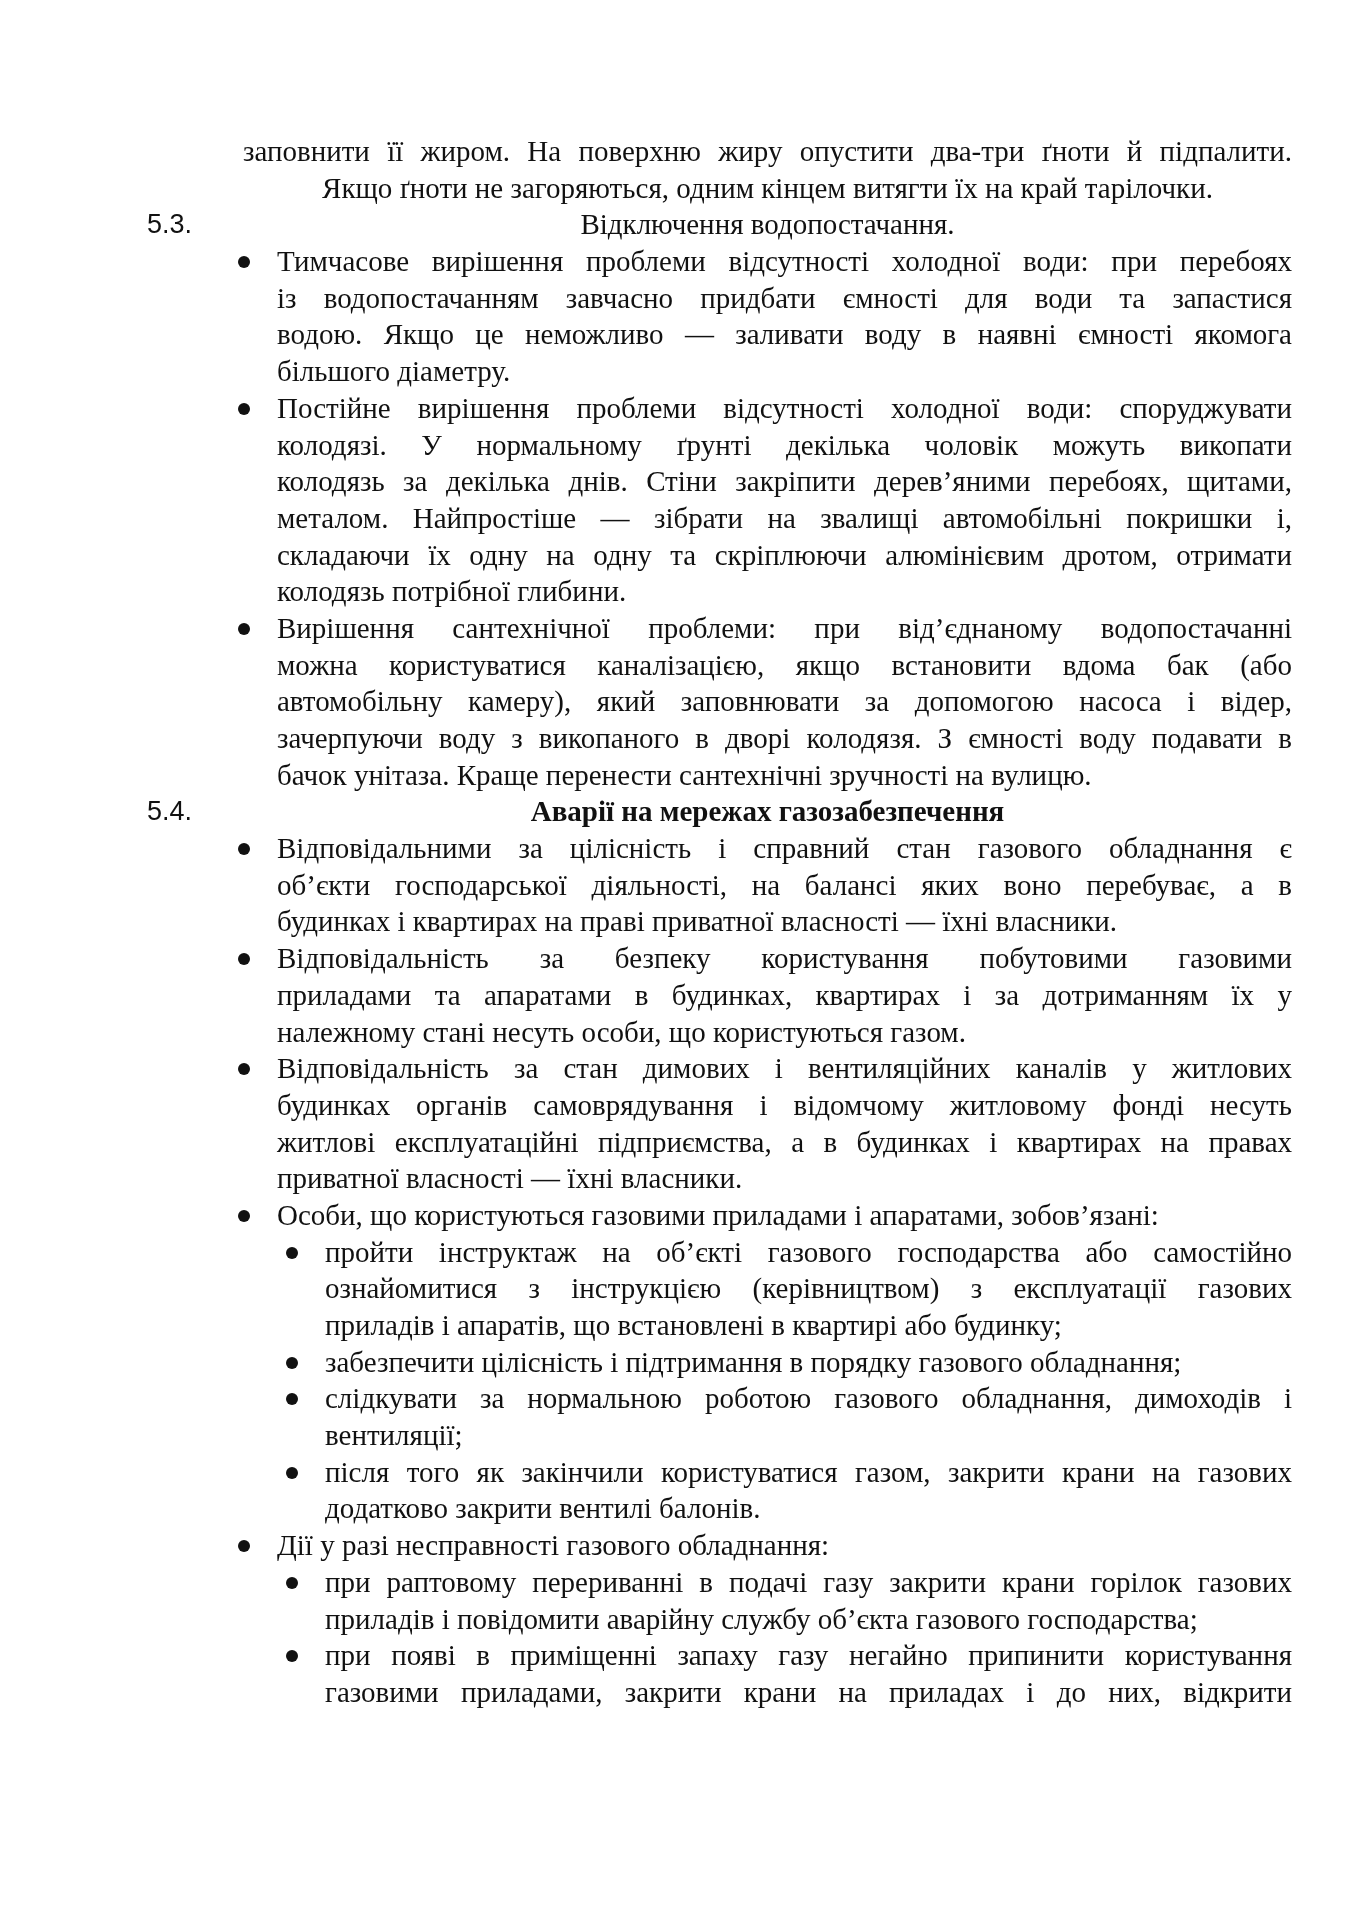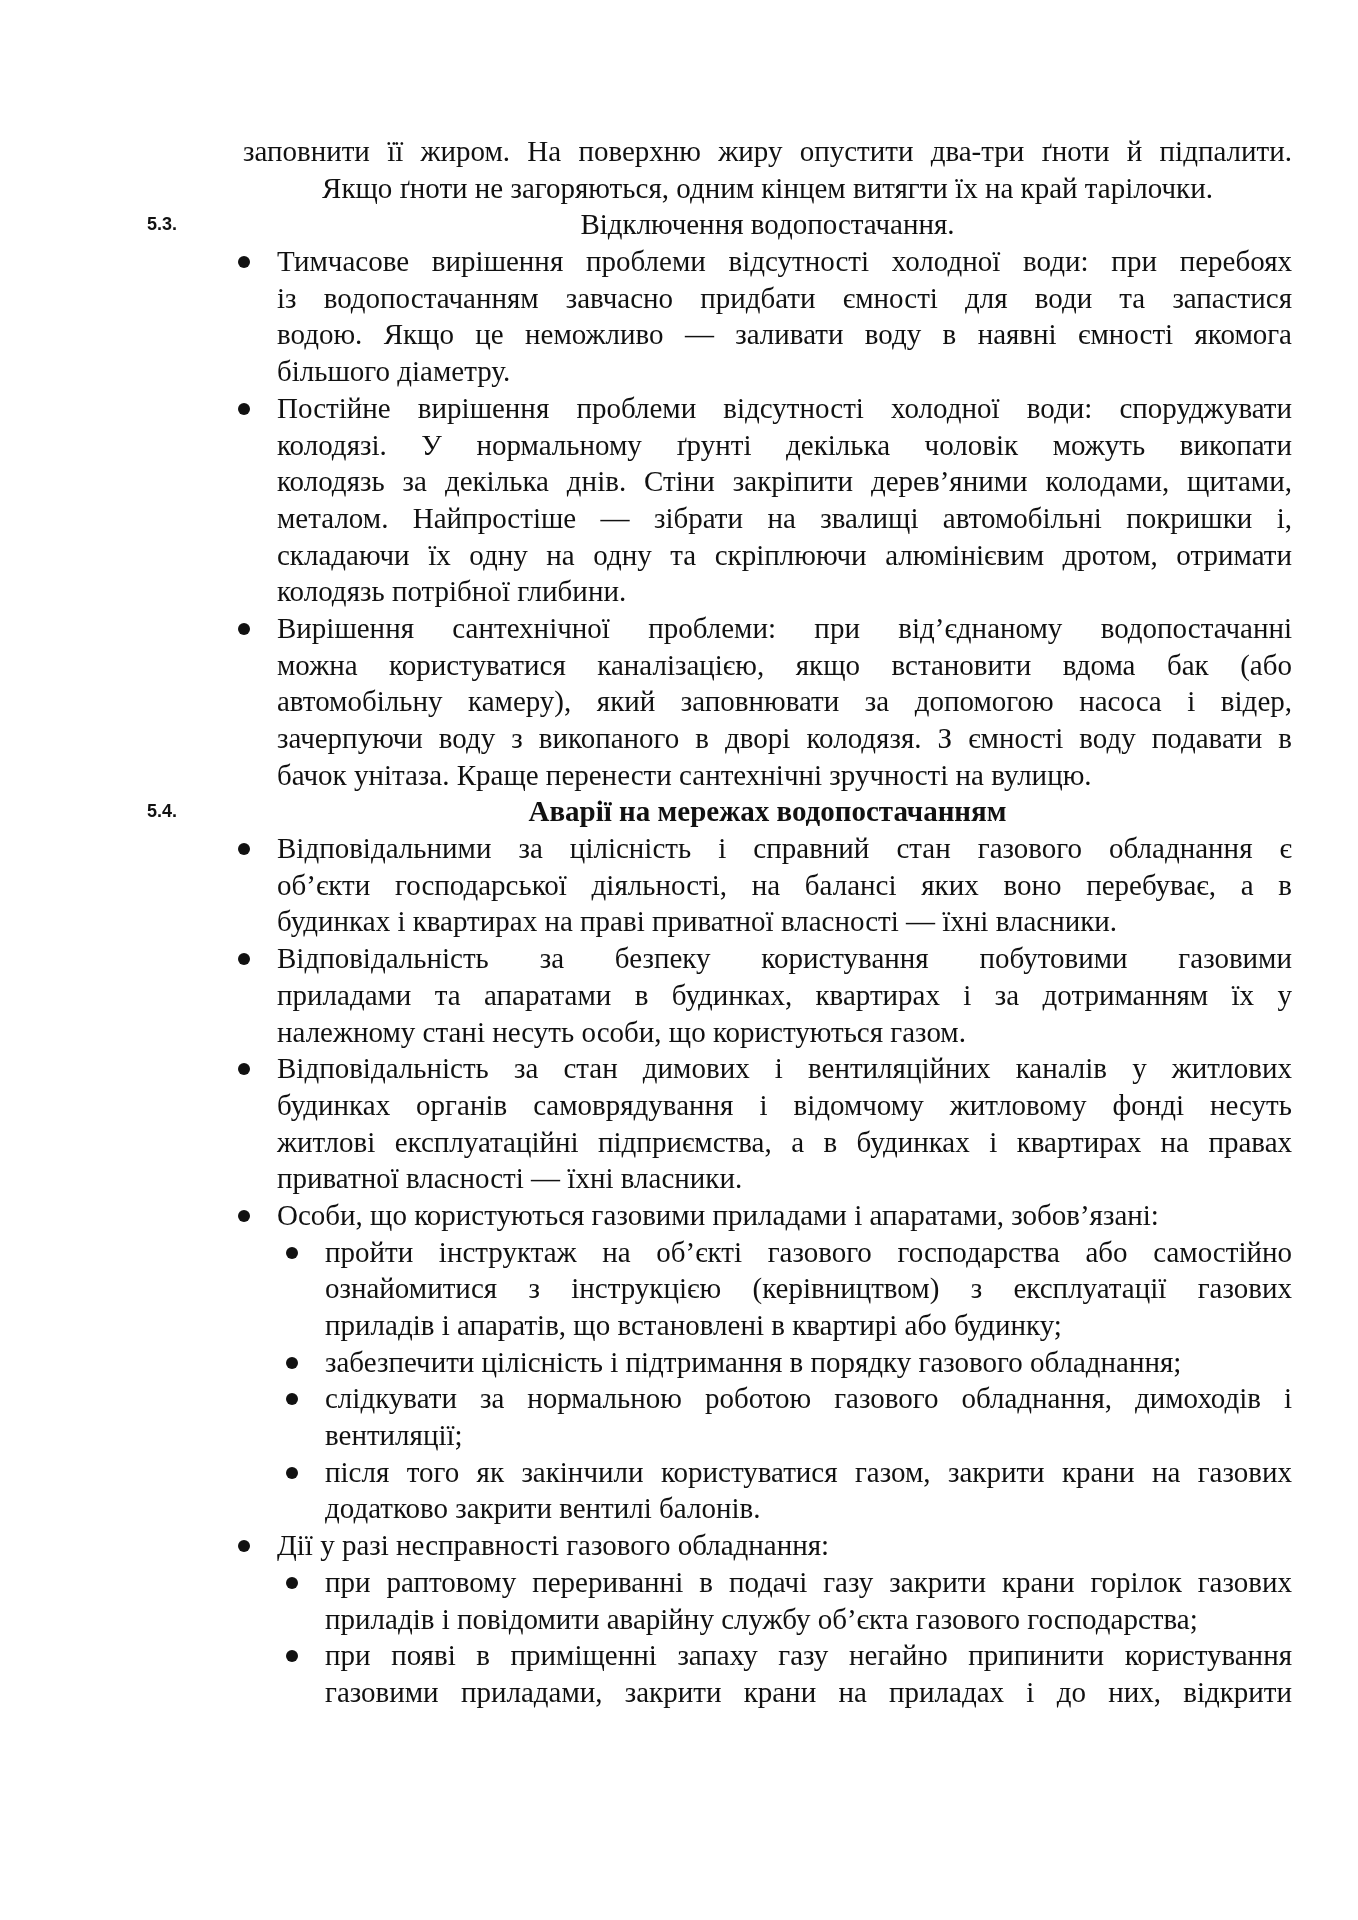--- a/index.html
+++ b/index.html
@@ -1,21 +1,21 @@
 <!DOCTYPE html>
 <html><head>
 <meta charset="utf-8">
 <style>
   html, body { margin:0; padding:0; background:#ffffff; }
   body { width:1358px; height:1920px; position:relative; overflow:hidden;
          font-family:"Liberation Serif", "DejaVu Serif", serif; color:#111111; }
   .page { position:absolute; left:0; top:0; width:1329px; height:1920px; }
   .content { position:absolute; left:0; top:133px; width:1358px; }
   .row { position:relative; height:36.7px; line-height:36.7px; font-size:29px; white-space:nowrap; }
-  .num { position:absolute; left:147px; top:0; font-family:"Liberation Sans", "DejaVu Sans", sans-serif; font-size:18px;font-weight:bold; }
+  .num { position:absolute; left:147px; top:0; font-family:"Liberation Sans", "DejaVu Sans", sans-serif; font-size:27px; }
   .txt { position:absolute; top:0; white-space:nowrap; }
   .j { text-align:justify; text-align-last:justify; }
   .l0 { left:243px; width:1049px;text-align:center; }
   .l1 { left:277px; width:1015px; }
   .l2 { left:325px; width:967px; }
   .bold { font-weight:bold; }
   .dot { position:absolute; top:13px; width:12px; height:12px; border-radius:50%; background:#111111; }
   .d1 { left:238px; }
   .d2 { left:286px; }
   .para, .item, .sub, .section { display:block; }
@@ -55,21 +55,21 @@
         </div>
         <div class="item">
           <div class="row">
             <span class="dot d1"></span>
             <span class="txt l1 j">Постійне вирішення проблеми відсутності холодної води: споруджувати</span>
           </div>
           <div class="row">
             <span class="txt l1 j">колодязі. У нормальному ґрунті декілька чоловік можуть викопати</span>
           </div>
           <div class="row">
-            <span class="txt l1 j">колодязь за декілька днів. Стіни закріпити дерев’яними колодами, щитами,</span>
+            <span class="txt l1 j">колодязь за декілька днів. Стіни закріпити дерев’яними перебоях, щитами,</span>
           </div>
           <div class="row">
             <span class="txt l1 j">металом. Найпростіше — зібрати на звалищі автомобільні покришки і,</span>
           </div>
           <div class="row">
             <span class="txt l1 j">складаючи їх одну на одну та скріплюючи алюмінієвим дротом, отримати</span>
           </div>
           <div class="row">
             <span class="txt l1">колодязь потрібної глибини.</span>
           </div>
@@ -89,21 +89,21 @@
             <span class="txt l1 j">зачерпуючи воду з викопаного в дворі колодязя. З ємності воду подавати в</span>
           </div>
           <div class="row">
             <span class="txt l1">бачок унітаза. Краще перенести сантехнічні зручності на вулицю.</span>
           </div>
         </div>
       </div>
       <div class="section">
         <div class="row">
           <span class="num">5.4.</span>
-          <span class="txt l0 bold">Аварії на мережах водопостачанням</span>
+          <span class="txt l0 bold">Аварії на мережах газозабезпечення</span>
         </div>
         <div class="item">
           <div class="row">
             <span class="dot d1"></span>
             <span class="txt l1 j">Відповідальними за цілісність і справний стан газового обладнання є</span>
           </div>
           <div class="row">
             <span class="txt l1 j">об’єкти господарської діяльності, на балансі яких воно перебуває, а в</span>
           </div>
           <div class="row">

